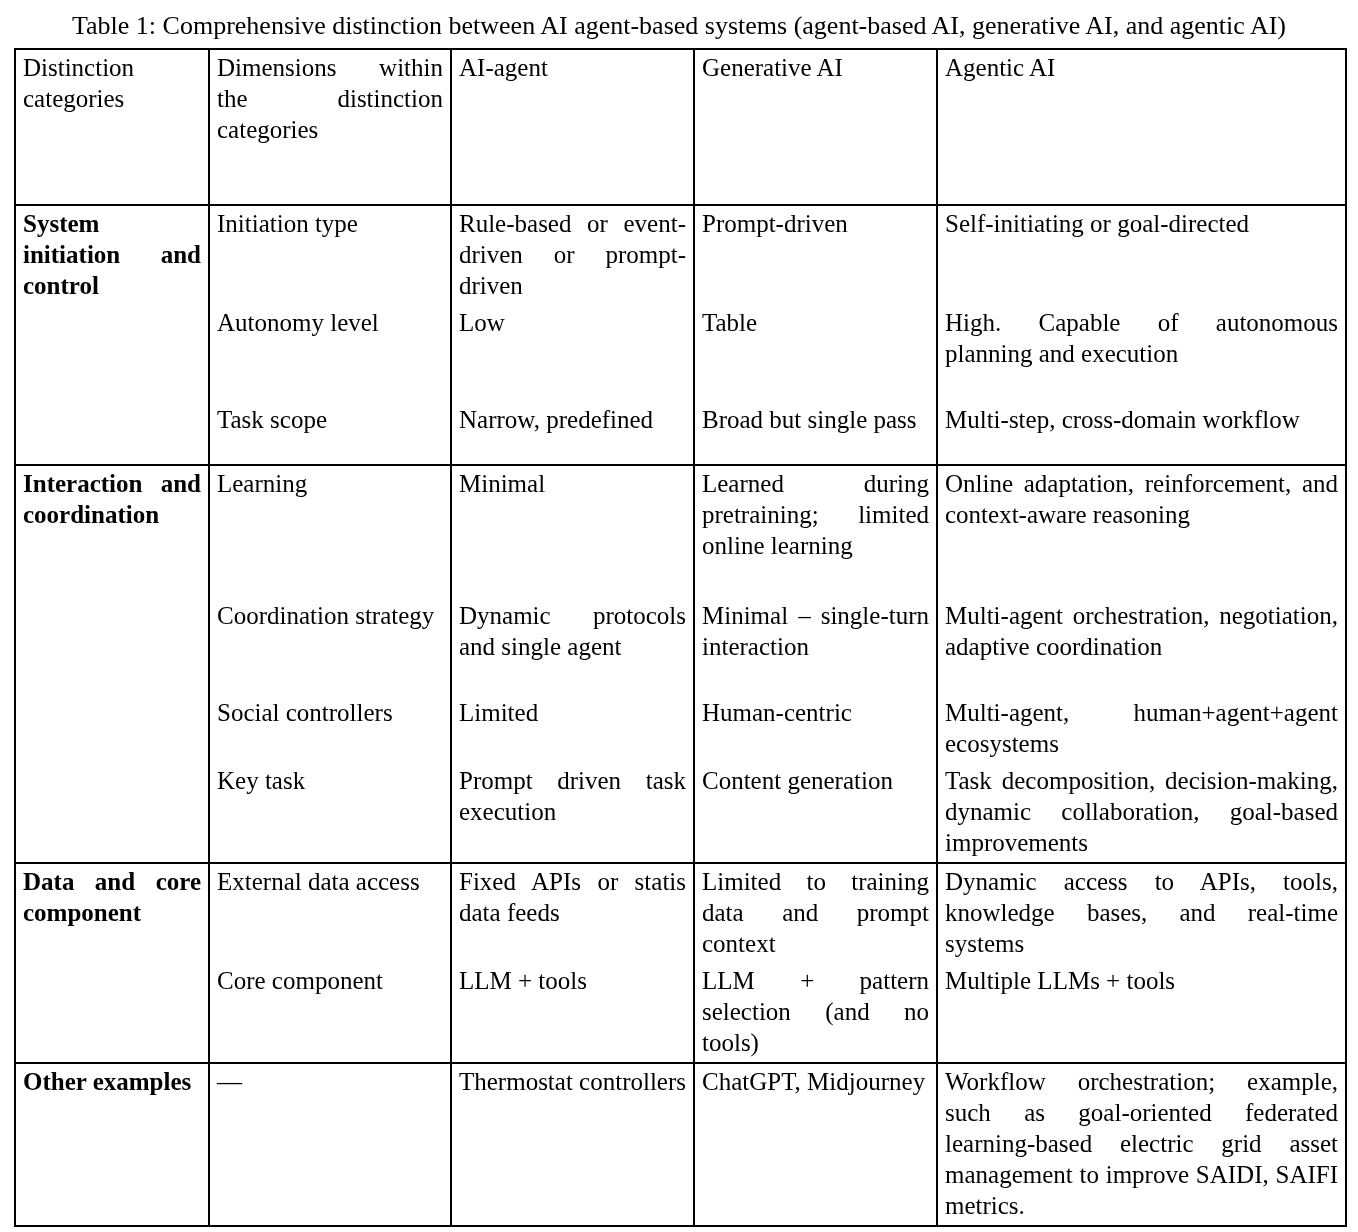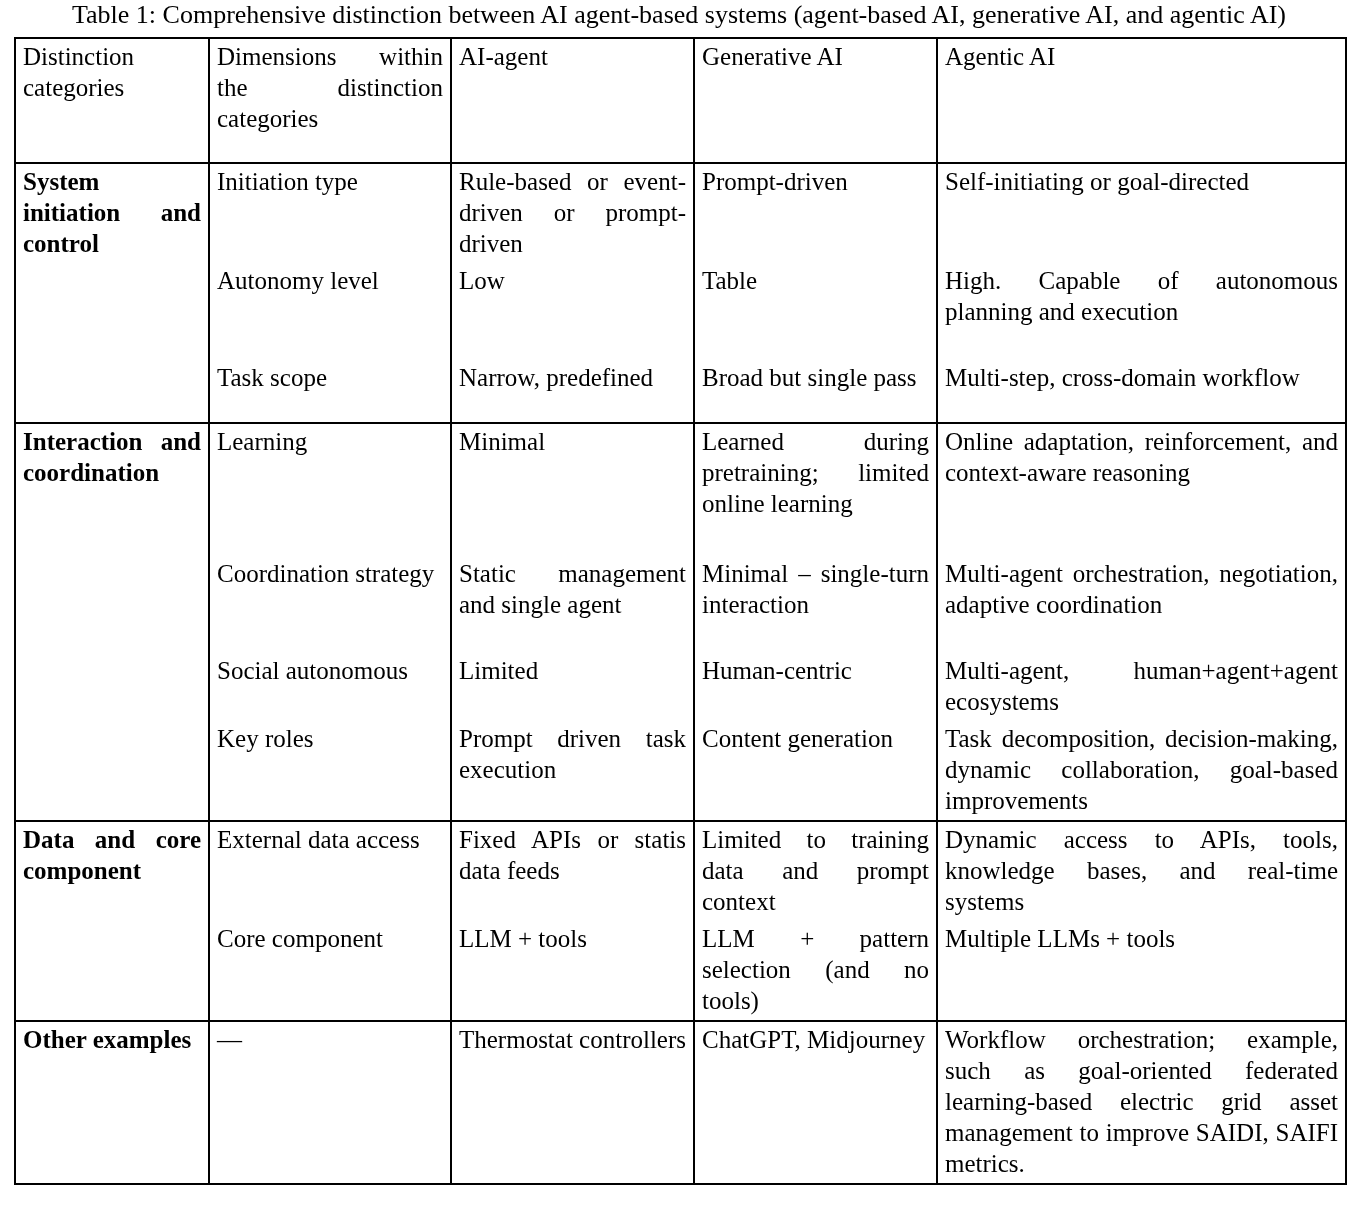--- a/index.html
+++ b/index.html
@@ -10,20 +10,21 @@
     background: #ffffff;
     color: #000000;
     font-family: "Liberation Serif", "DejaVu Serif", serif;
     overflow: hidden;
   }
   .caption-row {
     width: 1358px;
     overflow: hidden;
     display: flex;
     justify-content: center;
+    padding-top: 11px;
   }
   .caption {
     white-space: nowrap;
     flex: 0 0 auto;
     font-size: 26px;
     line-height: 30px;
   }
   .table-wrap { padding: 7px 13px 0 14px; }
   table.cmp {
     border-collapse: collapse;
@@ -60,21 +61,21 @@
   <table class="cmp">
     <colgroup>
       <col style="width:194px">
       <col style="width:242px">
       <col style="width:243px">
       <col style="width:243px">
       <col style="width:409px">
     </colgroup>
 
     <tbody>
-        <tr class="hdr" style="height:125px">
+        <tr class="hdr" style="height:156px">
       <th>Distinction categories</th>
       <th>Dimensions within the distinction categories</th>
       <th>AI-agent</th>
       <th>Generative AI</th>
       <th>Agentic AI</th>
     </tr>
 
     <tr class="gs" style="height:100px">
       <td class="cat cat-mid" rowspan="3">System initiation and control</td>
       <td class="dim">Initiation type</td>
@@ -97,32 +98,32 @@
 
     <tr class="gs" style="height:133px">
       <td class="cat cat-mid" rowspan="4">Interaction and coordination</td>
       <td class="dim">Learning</td>
       <td>Minimal</td>
       <td>Learned during pretraining; limited online learning</td>
       <td>Online adaptation, reinforcement, and context-aware reasoning</td>
     </tr>
     <tr style="height:97px">
       <td class="dim">Coordination strategy</td>
-      <td>Static management and single agent</td>
+      <td>Dynamic protocols and single agent</td>
       <td>Minimal – single-turn interaction</td>
       <td>Multi-agent orchestration, negotiation, adaptive coordination</td>
     </tr>
     <tr style="height:65px">
-      <td class="dim">Social autonomous</td>
+      <td class="dim">Social controllers</td>
       <td>Limited</td>
       <td>Human-centric</td>
       <td>Multi-agent, human+agent+agent ecosystems</td>
     </tr>
     <tr style="height:98px">
-      <td class="dim">Key roles</td>
+      <td class="dim">Key task</td>
       <td>Prompt driven task execution</td>
       <td>Content generation</td>
       <td>Task decomposition, decision-making, dynamic collaboration, goal-based improvements</td>
     </tr>
 
     <tr class="gs" style="height:99px">
       <td class="cat" rowspan="2">Data and core component</td>
       <td class="dim">External data access</td>
       <td>Fixed APIs or statis data feeds</td>
       <td>Limited to training data and prompt context</td>

